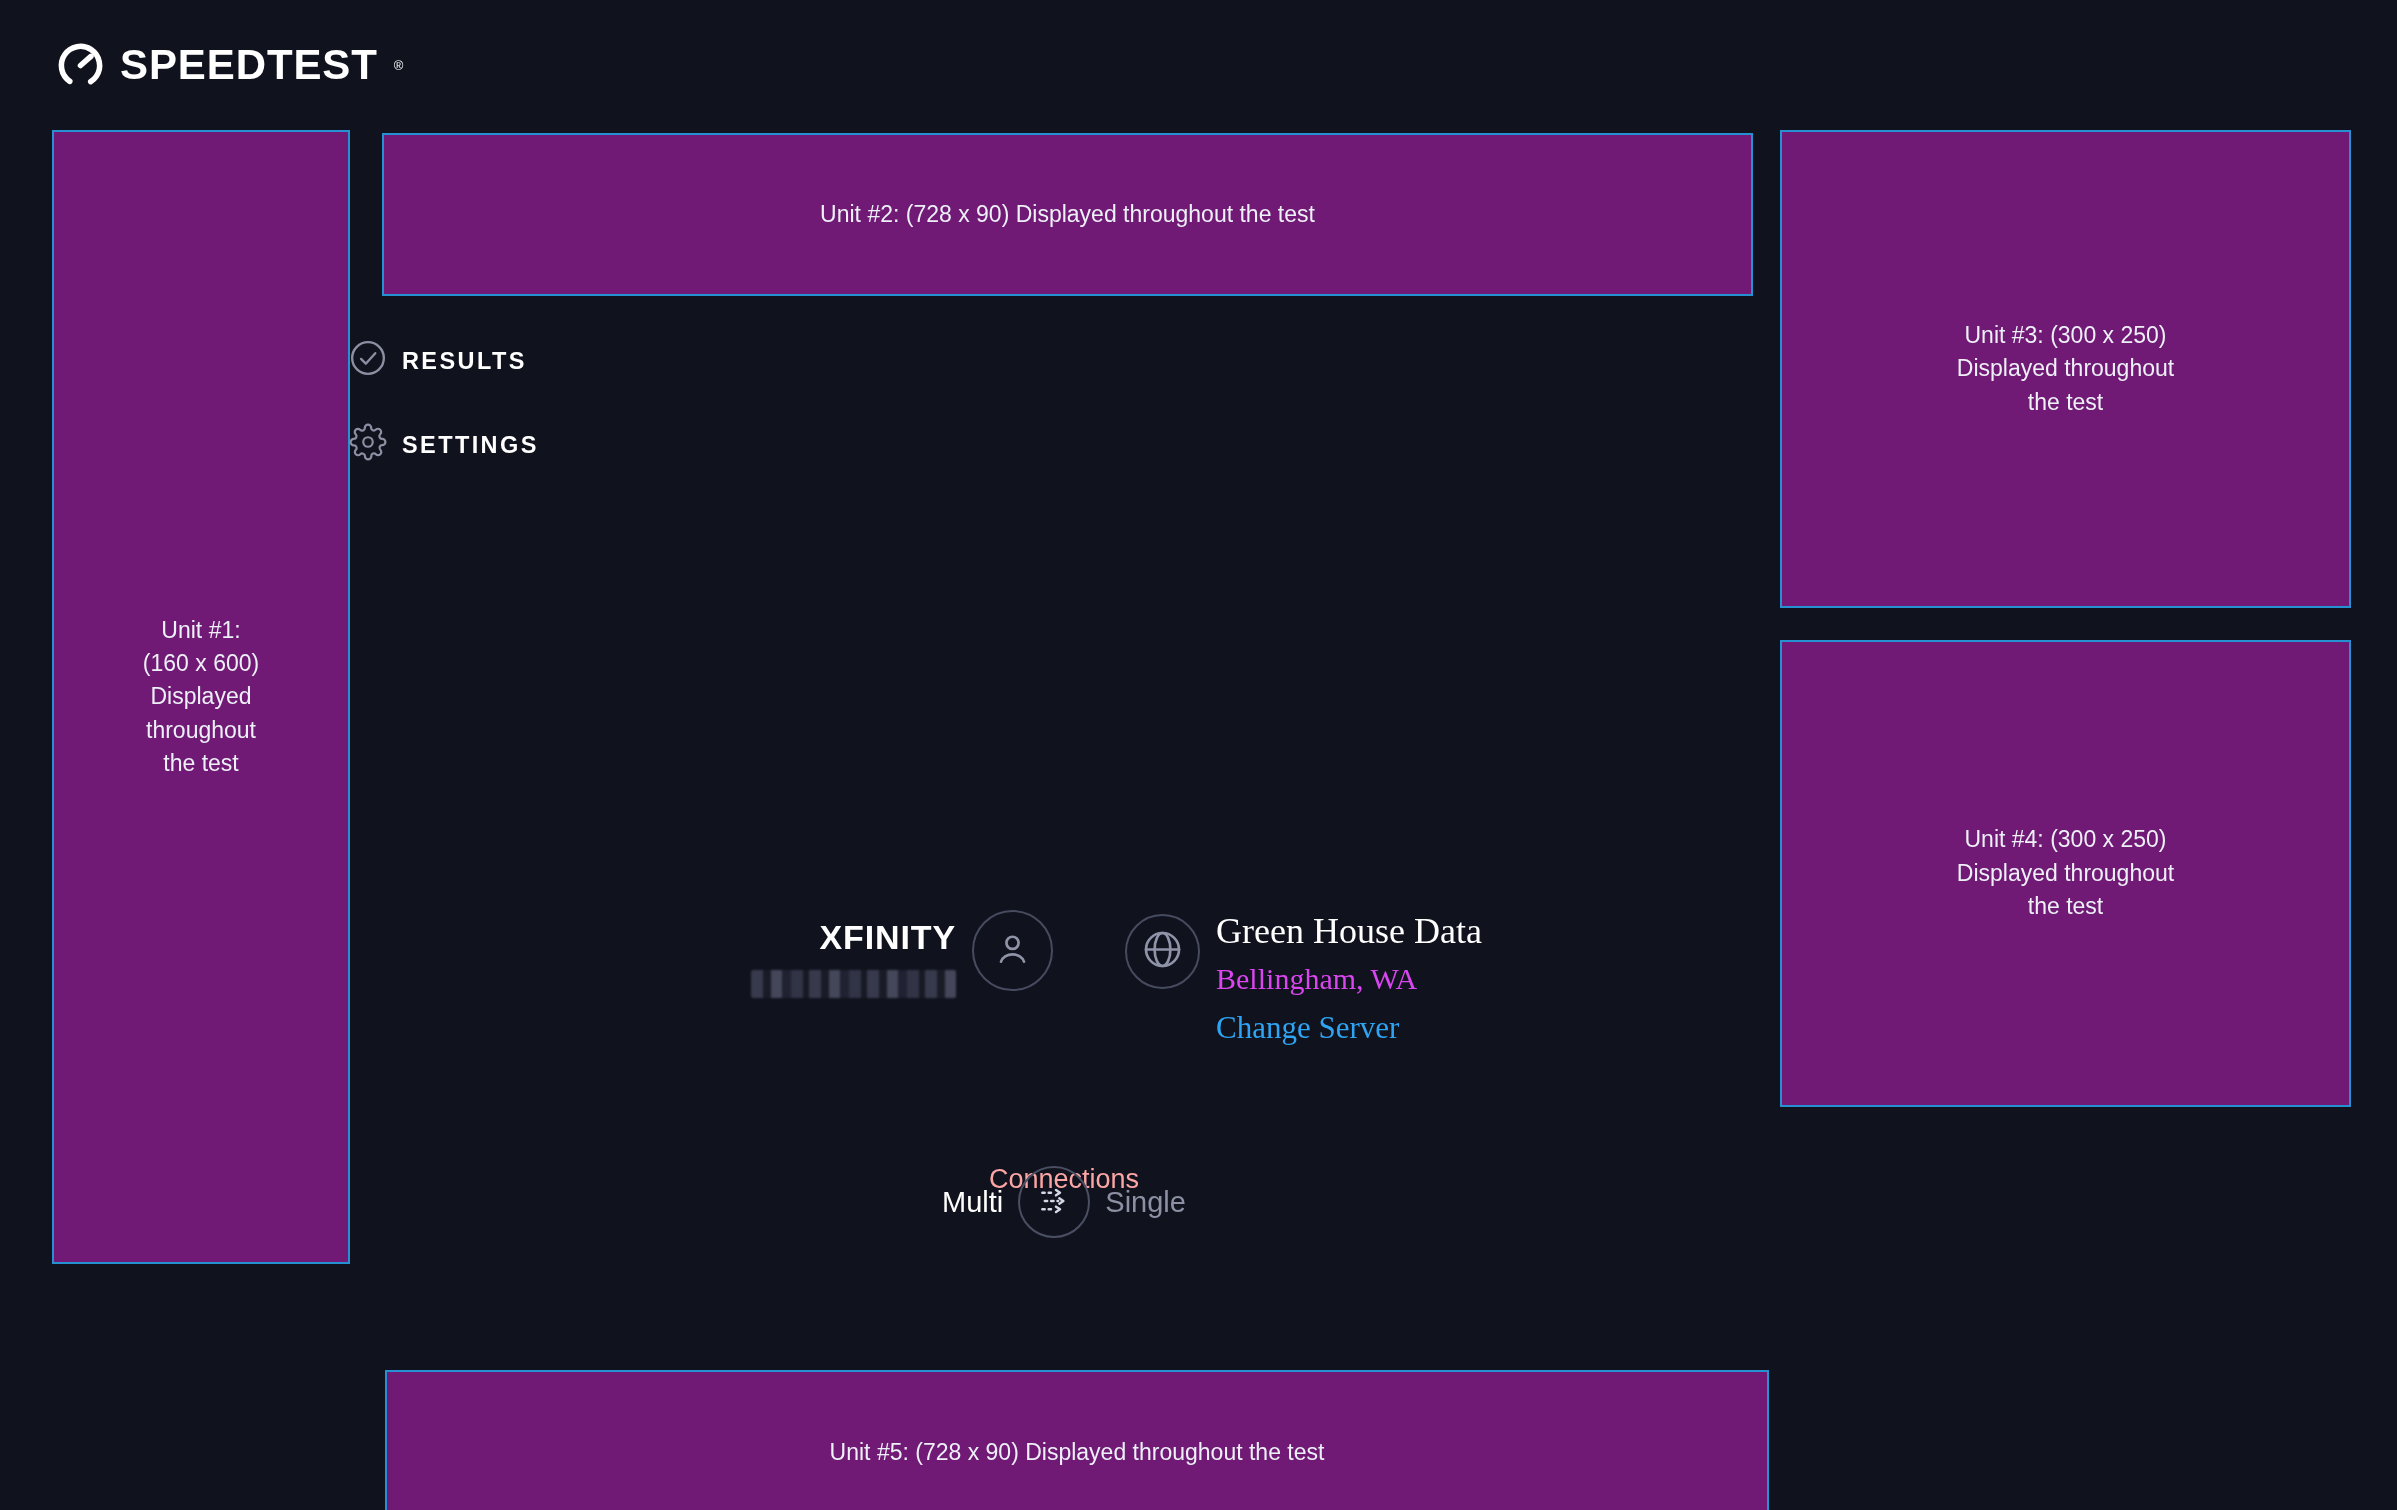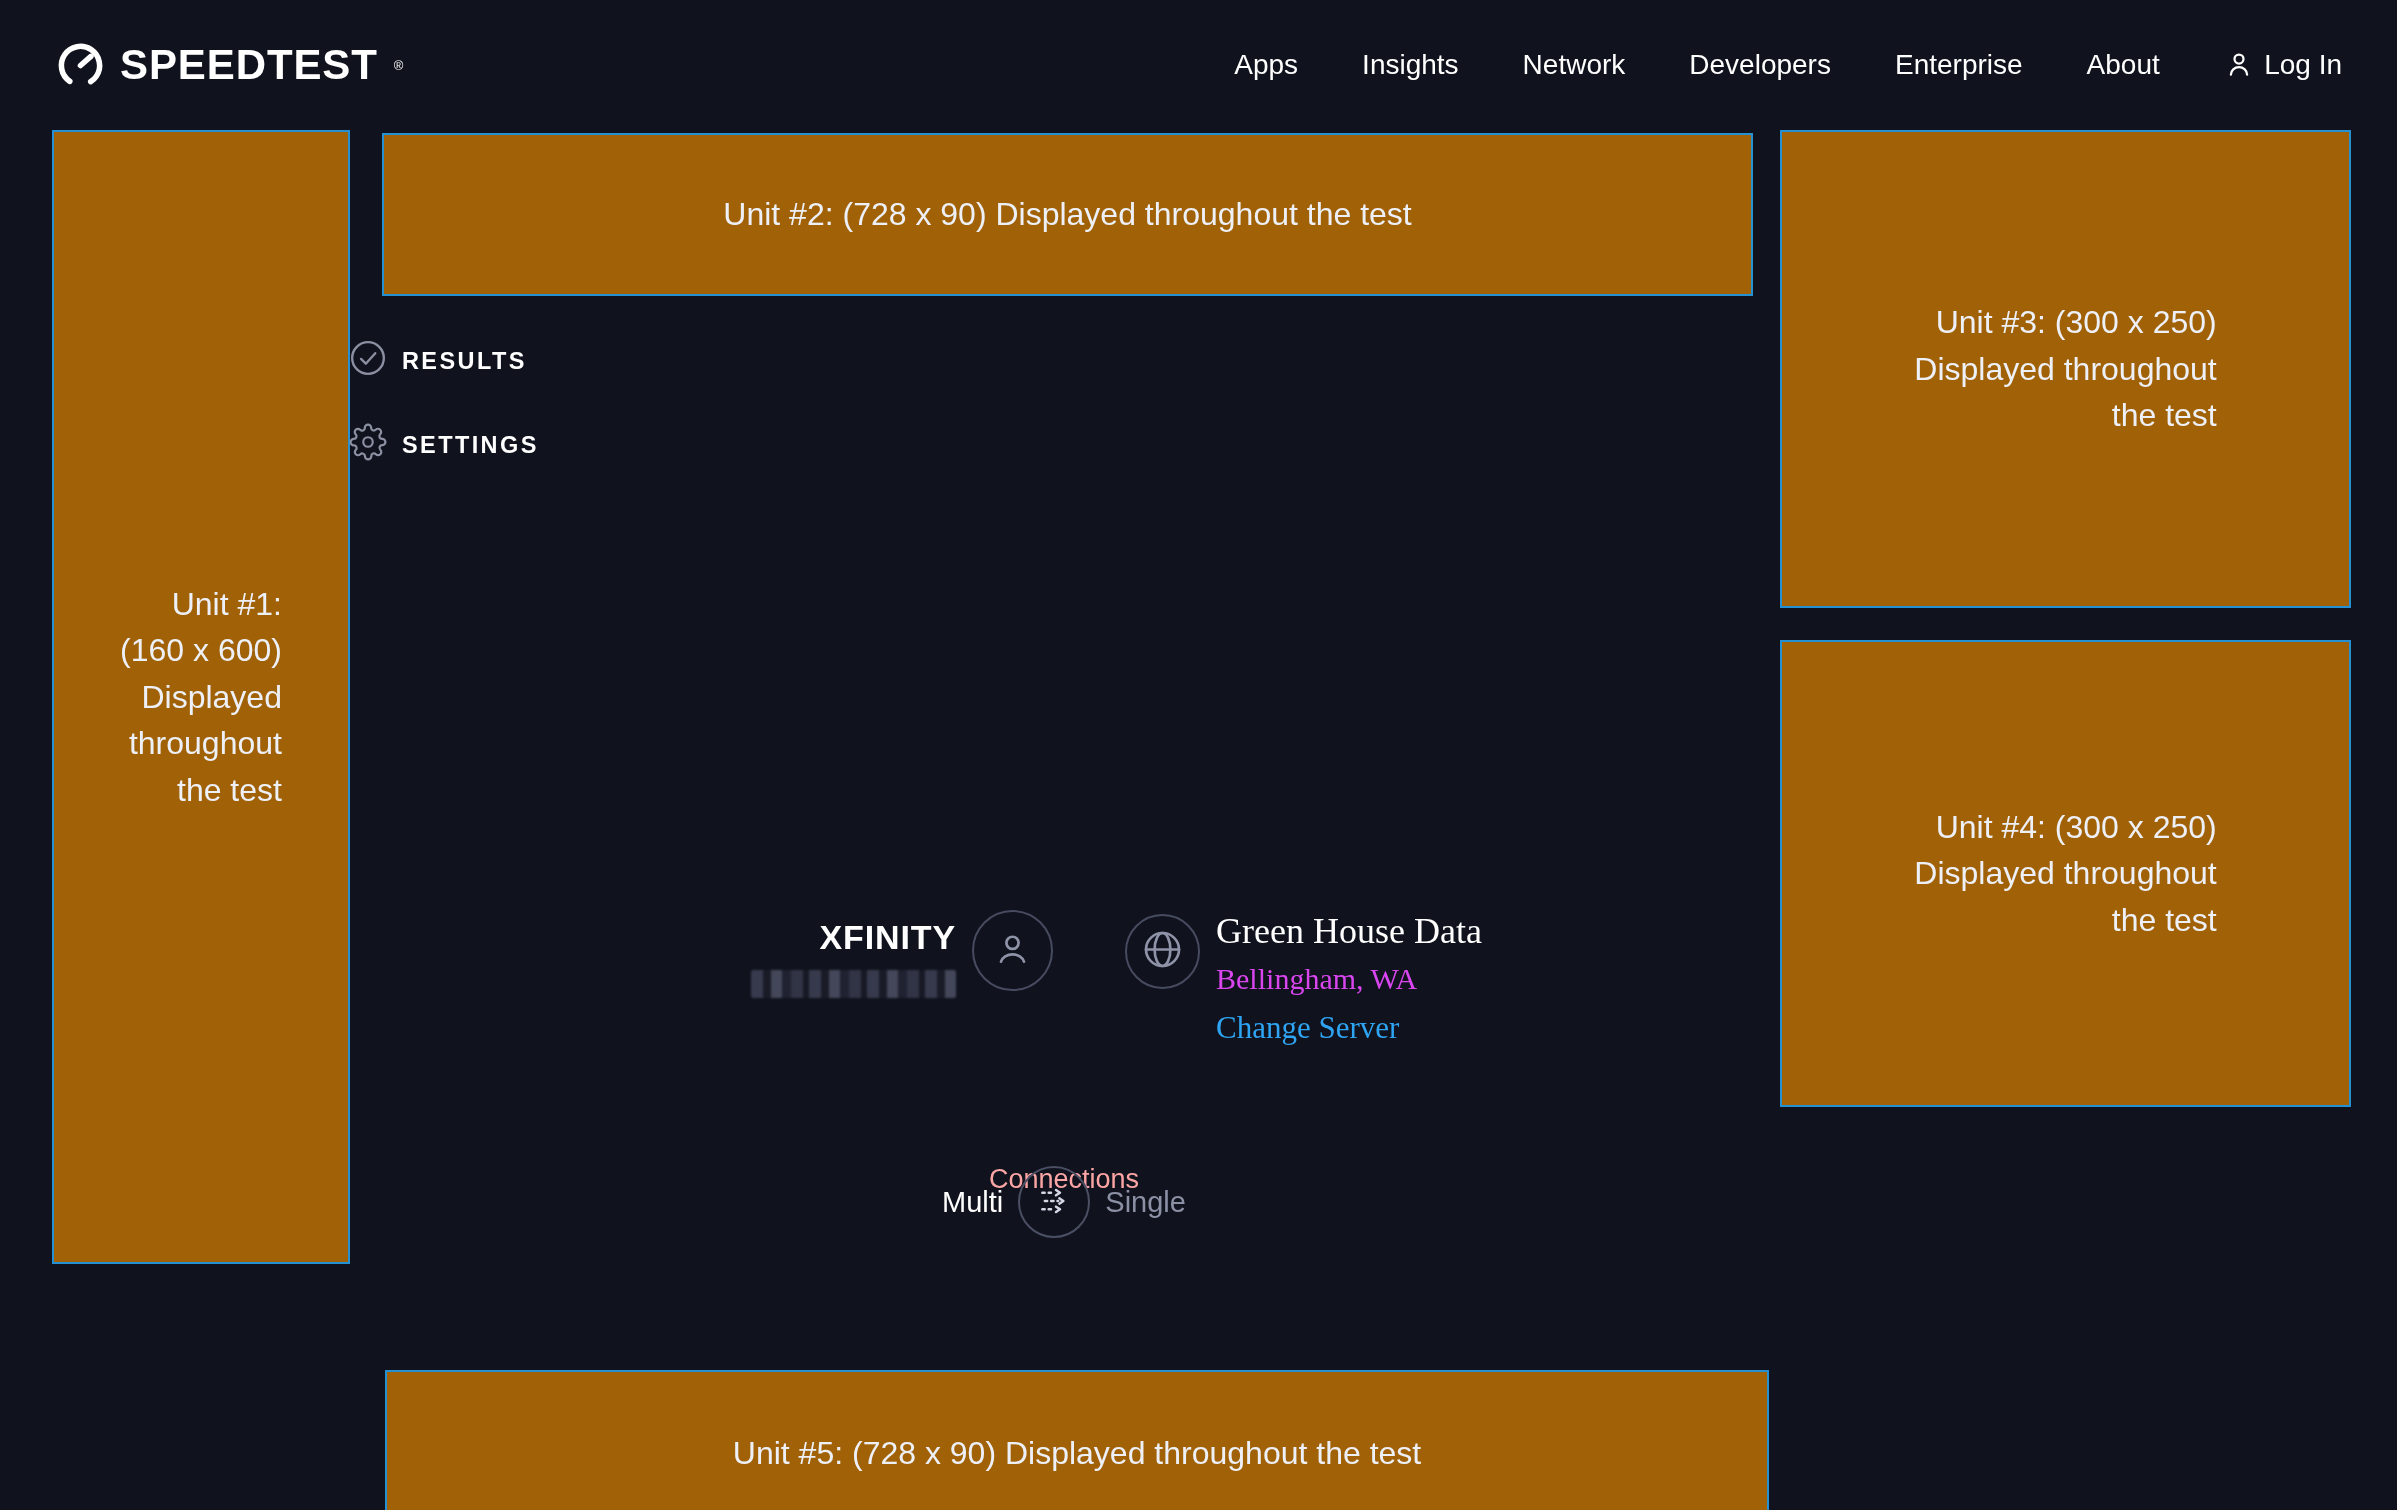--- a/index.html
+++ b/index.html
@@ -18,23 +18,23 @@
   .logo { display:flex; align-items:center; gap:14px; cursor:pointer; }
   .logo svg { width:51px; height:51px; display:block; }
   .logo-text { color:#ffffff; font-size:42px; font-weight:700; letter-spacing:0.9px; }
   .logo-tm { color:#ffffff; font-size:13px; vertical-align:26px; margin-left:1.9px; }
   .nav-menu { margin-left:auto; display:flex; align-items:center; gap:64px; }
   .nav-link { color:#ffffff; font-size:28px; font-weight:500; cursor:pointer; text-decoration:none; }
   .login { display:flex; align-items:center; gap:10.4px; cursor:pointer; }
   .login svg { width:30px; height:30px; }
 
   
-  .ad { position:absolute; border:2.8px solid #2590d2; background:#a16207;
+  .ad { position:absolute; border:2.8px solid #2590d2; background:#701a75;
         color:#eef0f8; display:flex; align-items:center; justify-content:center;
-        text-align:right; font-size:32px; line-height:1.45; white-space:pre-line; }
+        text-align:center; font-size:23px; line-height:1.45; white-space:pre-line; }
   #unit1 { left:52px;   top:130px; width:298px;  height:1134px; }
   #unit2 { left:382px;  top:133px; width:1371px; height:163px; }
   #unit3 { left:1780px; top:130px; width:571px;  height:478px; }
   #unit4 { left:1780px; top:640px; width:571px;  height:467px; }
   #unit5 { left:385px;  top:1370px; width:1384px; height:166px; }
 
   
   .center { position:absolute; left:349px; top:0; width:1430px; height:100%; }
 
   .tabs { position:absolute; top:339px; width:100%;
@@ -90,37 +90,20 @@
       <span>
         <svg viewBox="0 0 24 24" fill="none" stroke="#ffffff">
           <circle cx="12" cy="12" r="9" stroke-width="2.6" stroke-linecap="round" stroke-dasharray="45.85 10.7" transform="rotate(124 12 12)"></circle>
           <line x1="12" y1="12" x2="16.9" y2="7.7" stroke-width="2.6" stroke-linecap="round"></line>
         </svg>
       </span>
       <span class="logo-text">SPEEDTEST</span>
       <span class="logo-tm">®</span>
     </div>
 
-    <div class="nav-menu">
-      <a class="nav-link">Apps</a>
-      <a class="nav-link">Insights</a>
-      <a class="nav-link">Network</a>
-      <a class="nav-link">Developers</a>
-      <a class="nav-link">Enterprise</a>
-      <a class="nav-link">About</a>
-      <div class="login">
-        <span>
-          <svg viewBox="0 0 24 24" fill="none" stroke="#ffffff" stroke-width="1.8" stroke-linecap="round">
-            <circle cx="12" cy="8" r="3.6"></circle>
-            <path d="M5.5 20.5 a6.5 6 0 0 1 13 0"></path>
-          </svg>
-        </span>
-        <span class="nav-link">Log In</span>
-      </div>
-    </div>
   </div>
 
   <div class="ad" id="unit1">Unit #1:
 (160 x 600)
 Displayed
 throughout
 the test</div>
   <div class="ad" id="unit2">Unit #2: (728 x 90) Displayed throughout the test</div>
   <div class="ad" id="unit3">Unit #3: (300 x 250)
 Displayed throughout

